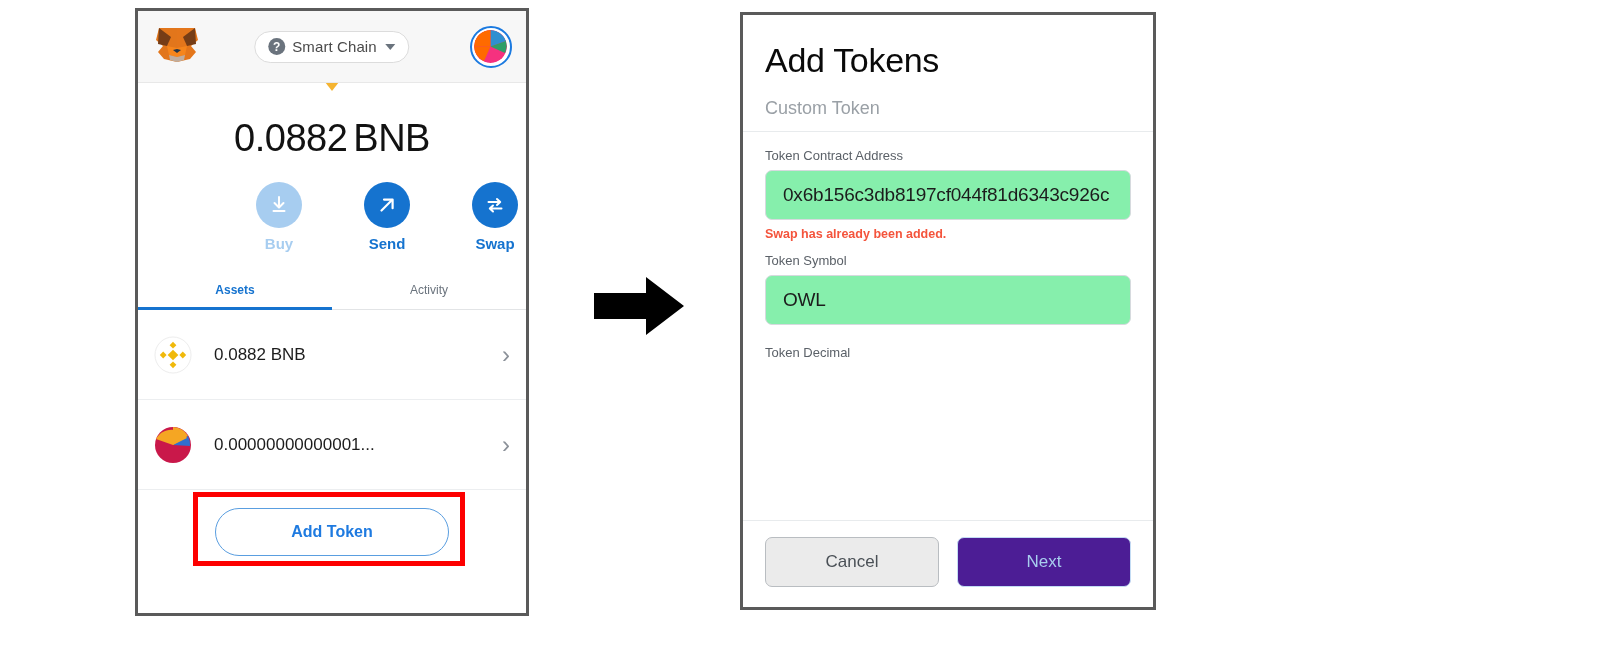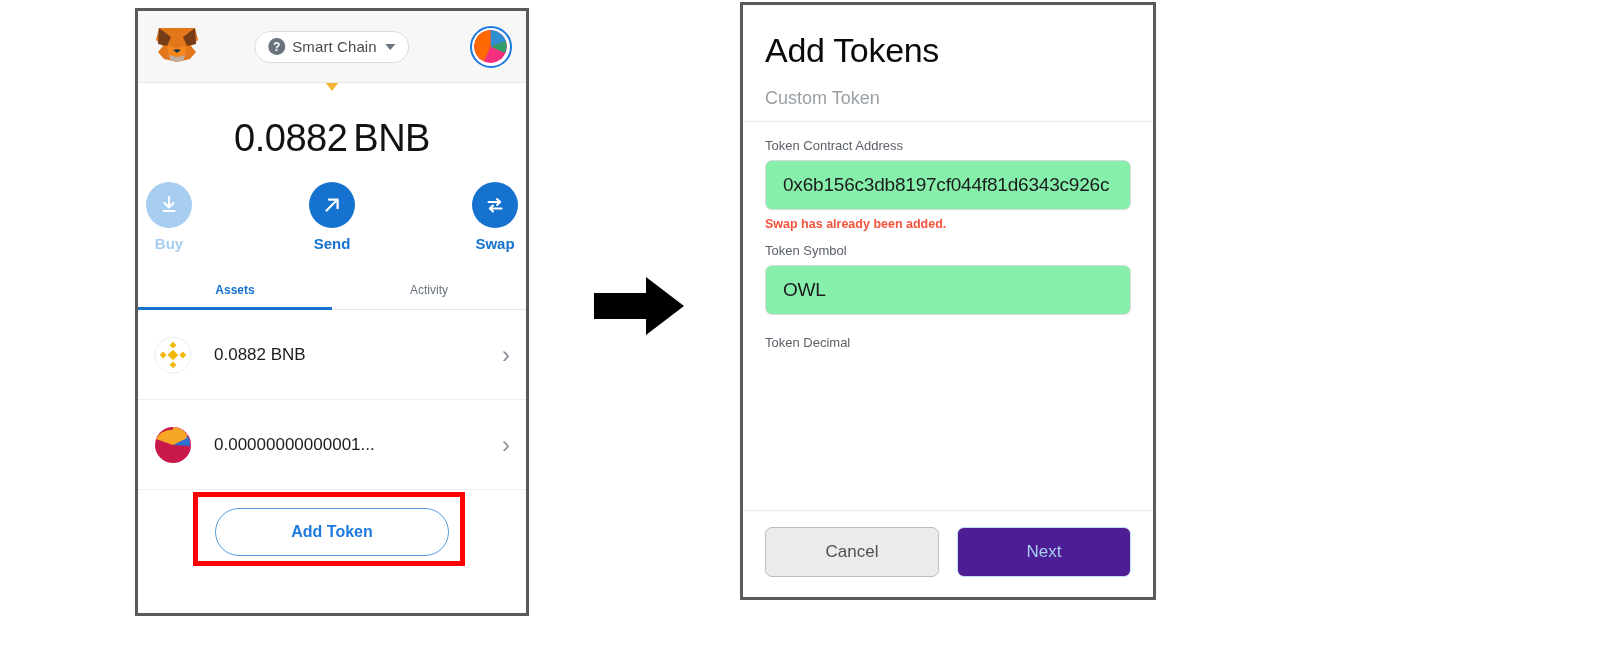--- a/index.html
+++ b/index.html
@@ -68,21 +68,21 @@
     border-top: 18px solid #f5b431;
   }
   .balance-amount {
     text-align: center;
     font-size: 38px; font-weight: 400; color: #121212;
     letter-spacing: -0.5px;
     padding-top: 34px;
   }
   .balance-amount .unit { margin-left: 6px; }
 
-  .actions { display: flex; justify-content: space-between; gap: 46px; padding: 22px 0 6px; }
+  .actions { display: flex; justify-content: flex-end; gap: 46px; padding: 22px 0 6px; }
   .action { width: 62px; text-align: center; }
   .action .circle {
     width: 46px; height: 46px; border-radius: 50%;
     margin: 0 auto 7px; display: flex; align-items: center; justify-content: center;
   }
   .action.enabled .circle { background: #1573cf; }
   .action.disabled .circle { background: #a7cdf0; }
   .action .lbl { font-size: 15px; font-weight: bold; }
   .action.enabled .lbl { color: #1573cf; }
   .action.disabled .lbl { color: #a7cdf0; }
@@ -128,21 +128,21 @@
     color: #1e7ae0; font-size: 16px; font-weight: bold;
     font-family: "Liberation Sans", sans-serif;
     cursor: pointer;
   }
 
   
   #arrow { position: absolute; left: 594px; top: 275px; width: 90px; height: 62px; }
 
   
   #dialog {
-    position: absolute; left: 740px; top: 2px;
+    position: absolute; left: 740px; top: 12px;
     width: 416px; height: 598px;
     background: #ffffff; border: 3px solid #5a5a5a;
     display: flex; flex-direction: column;
   }
   .dlg-title {
     font-size: 34px; font-weight: 400; color: #0a0a0a;
     letter-spacing: -0.3px;
     padding: 26px 22px 0;
   }
   .dlg-tabs { padding: 18px 22px 0; border-bottom: 1px solid #e8ebed; }

